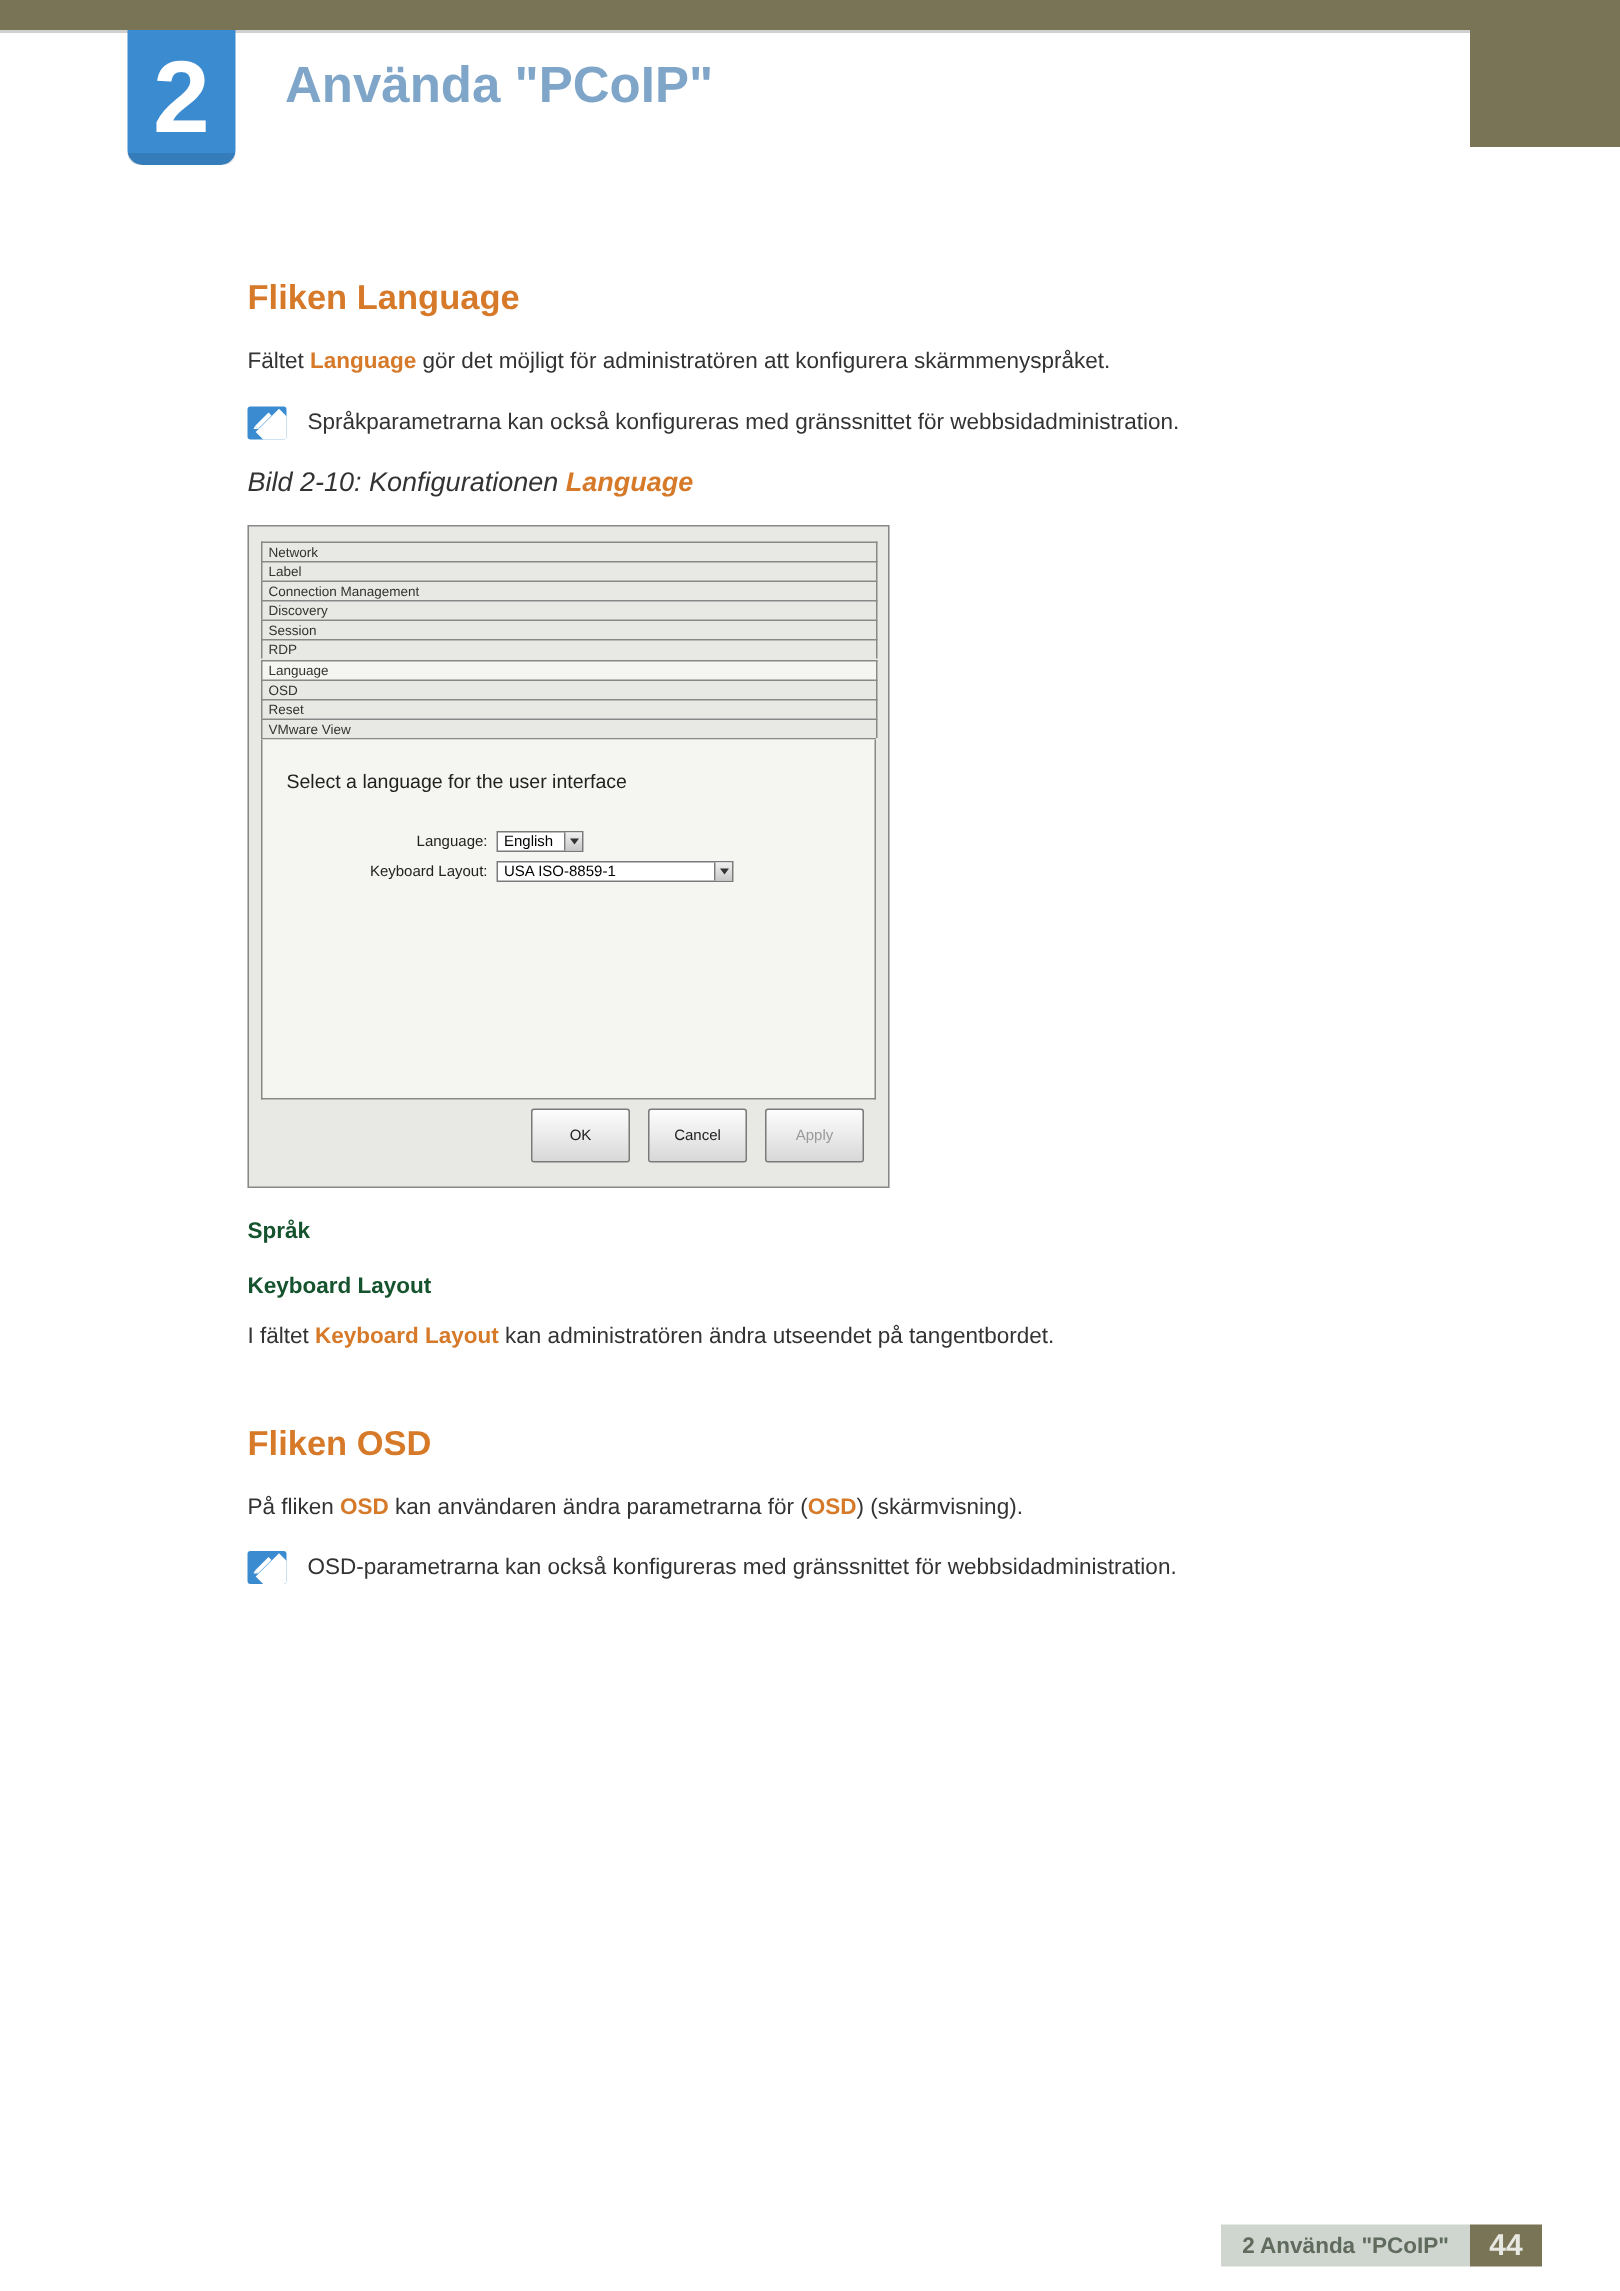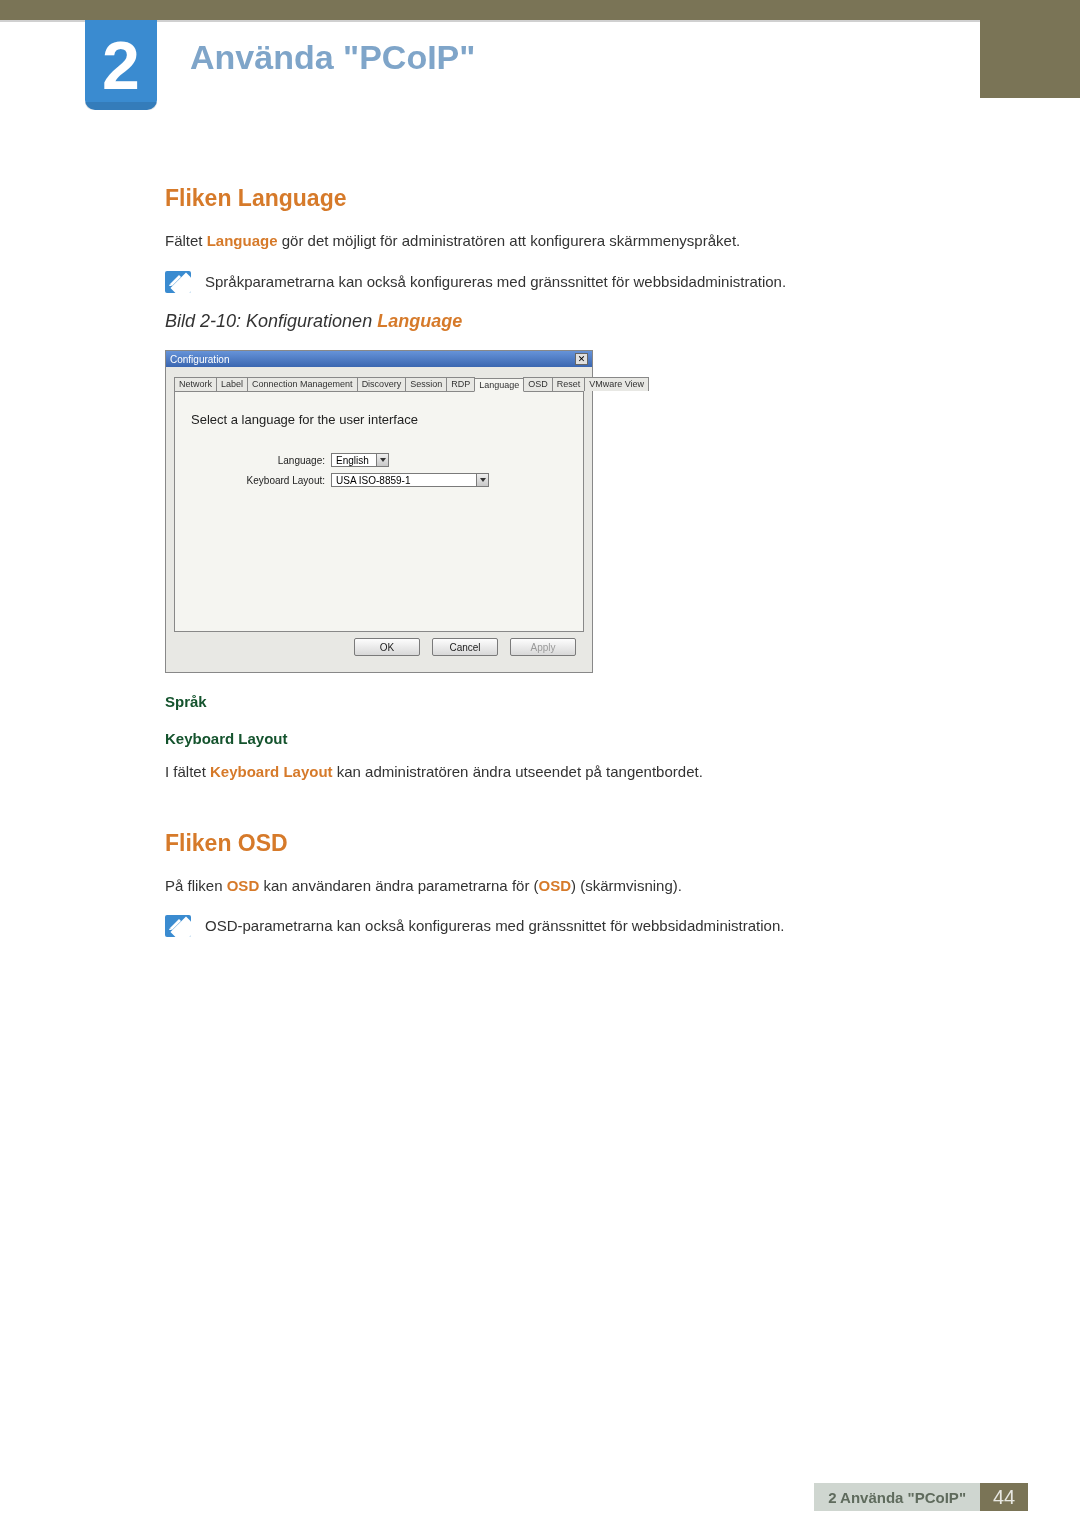--- a/index.html
+++ b/index.html
@@ -21,39 +21,39 @@
   .note-icon svg{position:absolute; top:2px; left:3px;}
   .note-text { font-size: 15px; line-height: 1.5; color: #333; }
   .fig-caption { font-size: 18px; margin-bottom: 18px; font-style: italic; }
   .fig-caption .orange-bold { color: #d67a2a; font-weight: bold; }
   .sub-heading { font-size: 15px; font-weight: bold; color: #14532d; margin-top: 20px; margin-bottom: 14px; }
   
   .config-dialog { width: 428px; border: 1px solid #888; background: #e8e8e4; font-family: Tahoma, Arial, sans-serif; font-size: 10px; margin-bottom: 14px; }
   .config-titlebar { background: linear-gradient(to bottom, #6693d8, #3a66b0); color: #fff; padding: 2px 4px; display:flex; justify-content:space-between; align-items:center; height:16px; }
   .config-titlebar .close { width: 13px; height: 12px; background: #e0e0e0; border: 1px solid #666; color:#000; font-size:9px; line-height:10px; text-align:center; }
   .config-body { padding: 10px 8px 8px 8px; }
-  .tabs-row { display: flex; flex-wrap: nowrap; border-bottom: 1px solid #888; }
+  .tabs-row { display: flex; flex-wrap: nowrap; border-bottom: 1px solid #888; flex-direction: column; }
   .tab { border: 1px solid #888; border-bottom: none; background: #e8e8e4; padding: 1px 4px; font-size: 9px; margin-right: -1px; position: relative; white-space: nowrap; color:#333; }
   .tab.active { background: #f5f5f1; top: 1px; border-bottom: 1px solid #f5f5f1; }
   .tab-panel { border: 1px solid #888; border-top: none; background: #f5f5f1; padding: 20px 16px 120px 16px; min-height: 240px; }
   .panel-text { font-size: 13px; color: #222; margin-bottom: 26px; }
   .form-row { display: flex; align-items: center; margin-bottom: 6px; }
   .form-label { width: 140px; text-align: right; font-size: 10px; color: #222; padding-right: 6px; }
   .select-wrap { display:flex; align-items:flex-end; border:1px solid #7a7a7a; background:#fff; height:14px; }
   .select-wrap .val { padding: 0 4px; font-size:10px; color:#000; }
   .select-wrap .arrow { width:12px; height:12px; border-left:1px solid #7a7a7a; background:linear-gradient(#f0f0f0,#c8c8c8); display:flex; align-items:center; justify-content:center; }
   .select-wrap .arrow svg{display:block;}
   .select-narrow .val{ min-width:44px; }
   .select-wide .val{ min-width:144px; }
   .btn-row { display:flex; justify-content:flex-end; gap:12px; padding:6px 8px 8px; }
-  .win-btn { width:66px; height:18px; border:1px solid #7a7a7a; background:linear-gradient(#fdfdfd,#d8d8d8); font-size:10px; color:#222; display:flex; align-items:center; justify-content:center; border-radius:2px; }
+  .win-btn { width:66px; height:36px; border:1px solid #7a7a7a; background:linear-gradient(#fdfdfd,#d8d8d8); font-size:10px; color:#222; display:flex; align-items:center; justify-content:center; border-radius:2px; }
   .win-btn.disabled { color:#9a9a9a; }
   .footer { position: absolute; bottom: 0; left: 0; right: 0; height: 48px; }
   .footer-label-box { position:absolute; right:100px; bottom:16px; height:28px; background:#cfd6d0; color:#5f6b5d; font-size:15px; font-weight:bold; display:flex; align-items:center; padding:0 14px; }
-  .footer-pagenum { position:absolute; right:52px; bottom:16px; width:48px; height:28px; background:#7a7456; color:#e8e8e2; font-size:20px; font-weight:normal; display:flex; align-items:center; justify-content:center; }
+  .footer-pagenum { position:absolute; right:52px; bottom:16px; width:48px; height:28px; background:#7a7456; color:#e8e8e2; font-size:20px; font-weight:bold; display:flex; align-items:center; justify-content:center; }
   .spacer { height: 28px; }
 </style>
 </head>
 <body>
 
 <div class="page">
   <div class="top-bar"></div>
   <div class="right-strip"></div>
 
   <div class="chapter-badge">2</div>
@@ -75,24 +75,20 @@
           </svg>
       </div>
       <div class="note-text">Språkparametrarna kan också konfigureras med gränssnittet för webbsidadministration.</div>
     </div>
 
     <p class="fig-caption">
       <span>Bild 2-10: Konfigurationen </span><span class="orange-bold">Language</span>
     </p>
 
     <div class="config-dialog">
-      <div class="config-titlebar">
-        <span>Configuration</span>
-        <div class="close">✕</div>
-      </div>
       <div class="config-body">
         <div class="tabs-row">
           <div class="tab">Network</div>
           <div class="tab">Label</div>
           <div class="tab">Connection Management</div>
           <div class="tab">Discovery</div>
           <div class="tab">Session</div>
           <div class="tab">RDP</div>
           <div class="tab active">Language</div>
           <div class="tab">OSD</div>

